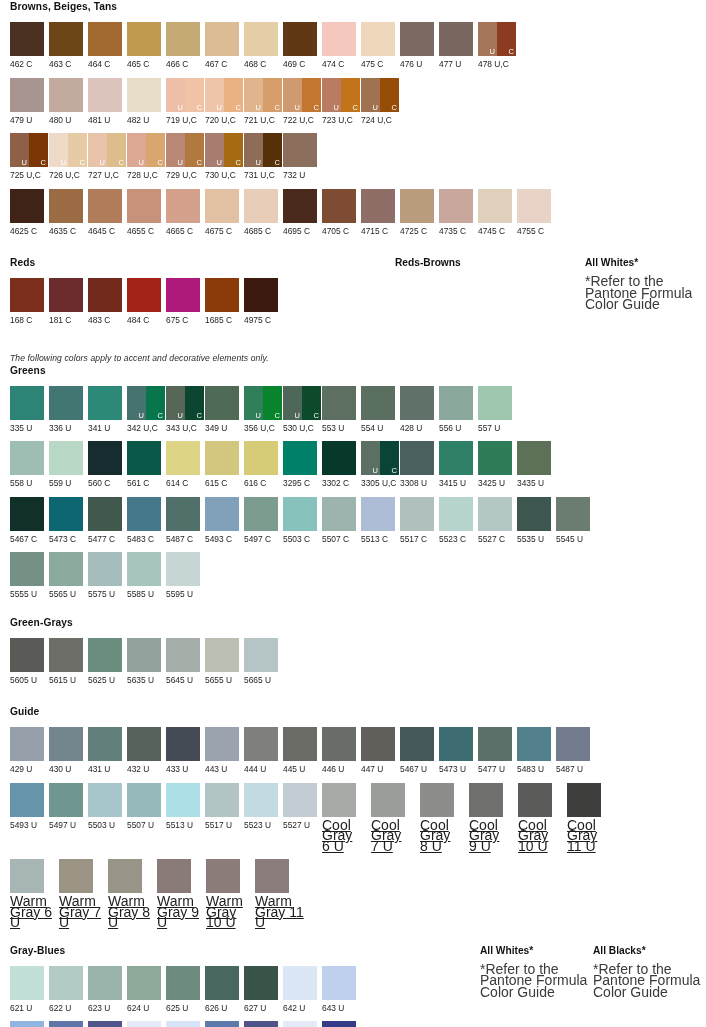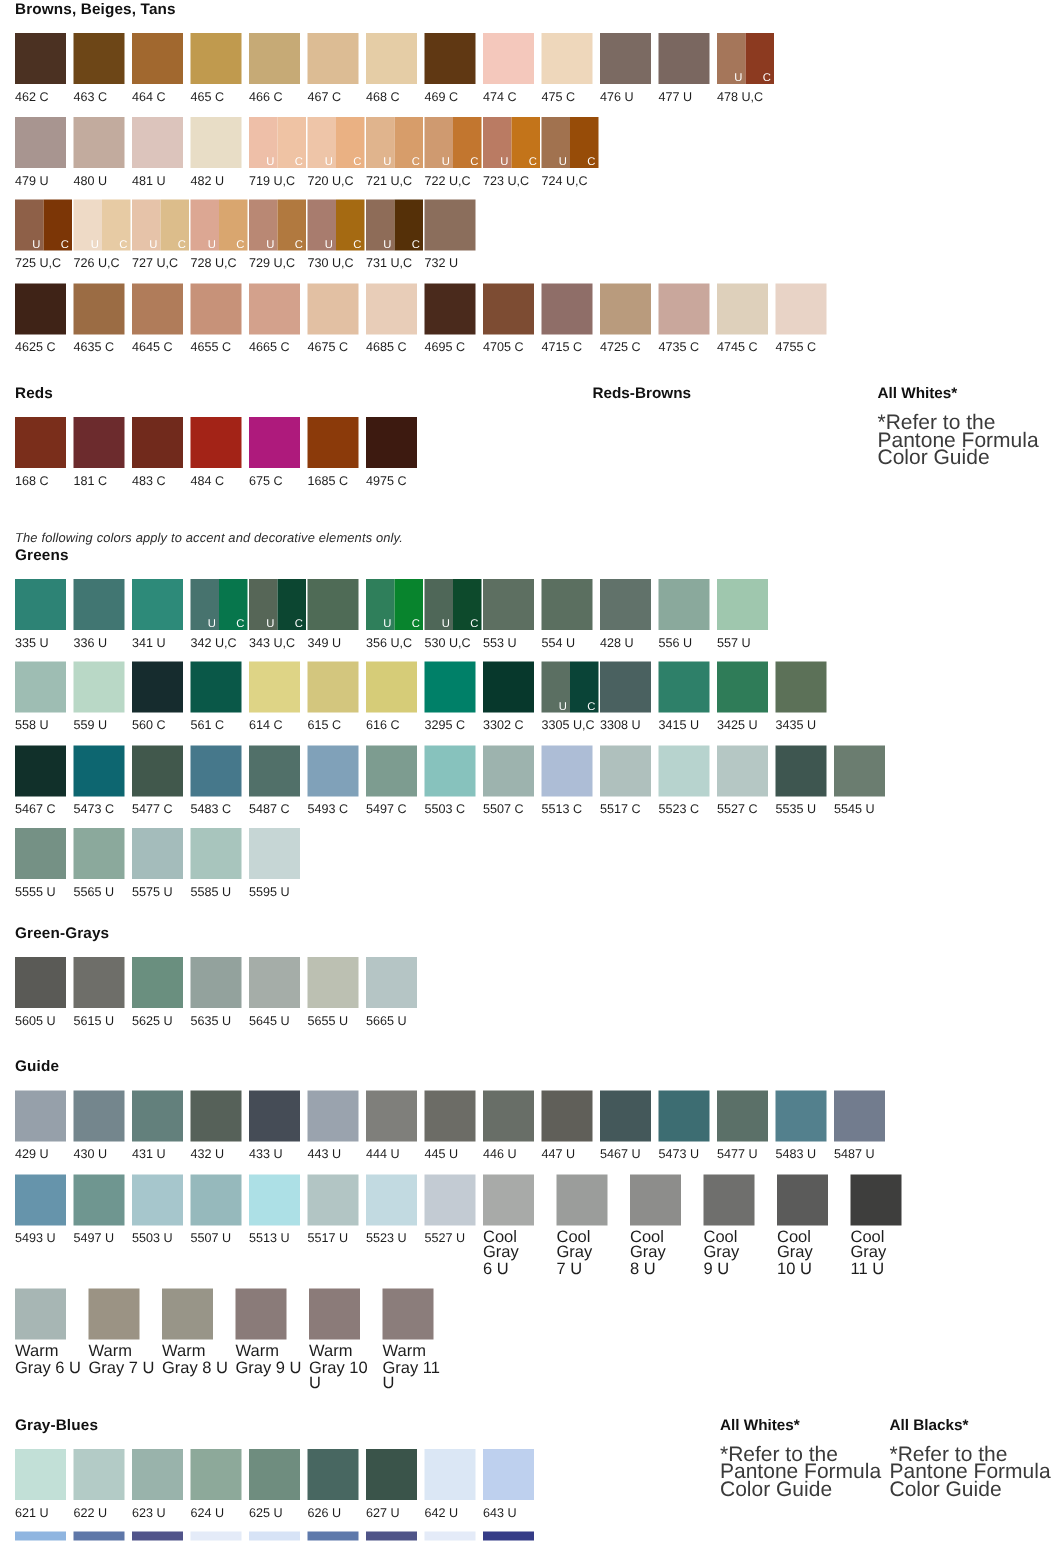--- a/index.html
+++ b/index.html
@@ -67,21 +67,21 @@
     font-family: "Liberation Sans", sans-serif;
   }
   .chip-label {
     font-size: 8.4px;
     color: #1d1d1d;
     line-height: 10.5px;
     padding-top: 3px;
     white-space: pre-line;
     letter-spacing: 0px;
   }
-  .chip-label.tight { font-size: 11px; }
+  .chip-label.tight { font-size: 14px; text-decoration: underline; }
 
   .columns { display: flex; }
   .col-left { width: 395px; }
   .col-mid { width: 190px; }
   .col-right { width: 121px; }
 
   .side-title {
     font-size: 10.2px;
     font-weight: bold;
     color: #111111;

